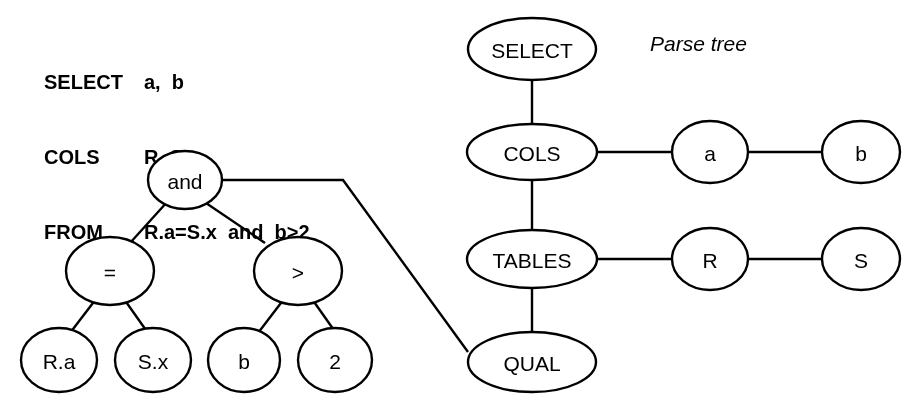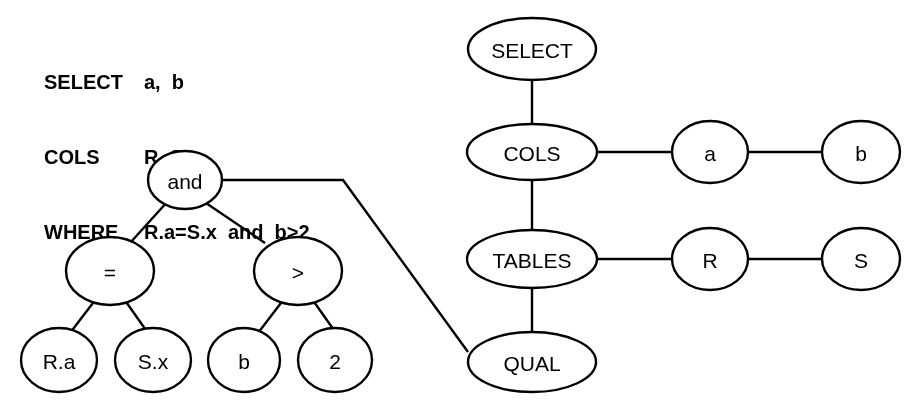--- a/index.html
+++ b/index.html
@@ -71,23 +71,24 @@
   }
 </style>
 </head>
 <body>
 
 <div id="page">
 
   <div class="sql-block">
     <span class="sql-line"><span class="sql-kw">SELECT</span><span>a,  b</span></span>
     <span class="sql-line"><span class="sql-kw">COLS</span><span>R, S</span></span>
-    <span class="sql-line"><span class="sql-kw">WHERE</span><span>R.a=S.x  and  b&gt;2</span></span>
+    <span class="sql-line"><span class="sql-kw">FROM</span><span>R.a=S.x  and  b&gt;2</span></span>
   </div>
 
+  <div class="parse-tree-label">Parse tree</div>
 
   <svg class="diagram" viewBox="0 0 914 412" xmlns="http://www.w3.org/2000/svg">
 
     <line class="edge" x1="168" y1="201" x2="130" y2="243"></line>
     <line class="edge" x1="203" y1="201" x2="265" y2="243"></line>
     <polyline class="edge" points="222,180 343,180 468,352"></polyline>
     <line class="edge" x1="96" y1="299" x2="70" y2="333"></line>
     <line class="edge" x1="124" y1="299" x2="148" y2="333"></line>
     <line class="edge" x1="284" y1="299" x2="258" y2="333"></line>
     <line class="edge" x1="312" y1="299" x2="336" y2="333"></line>

